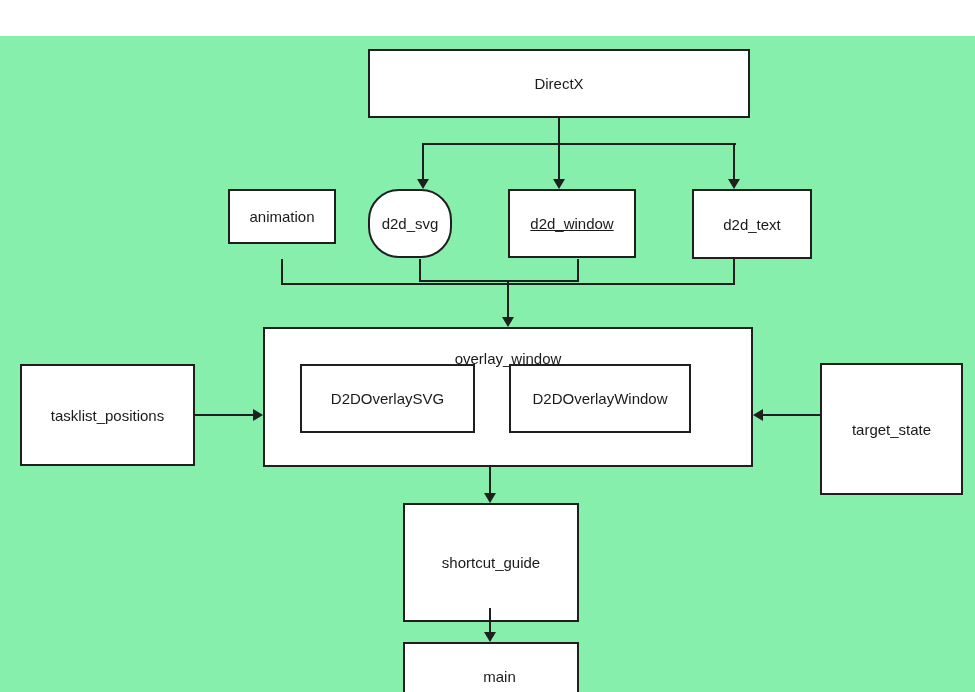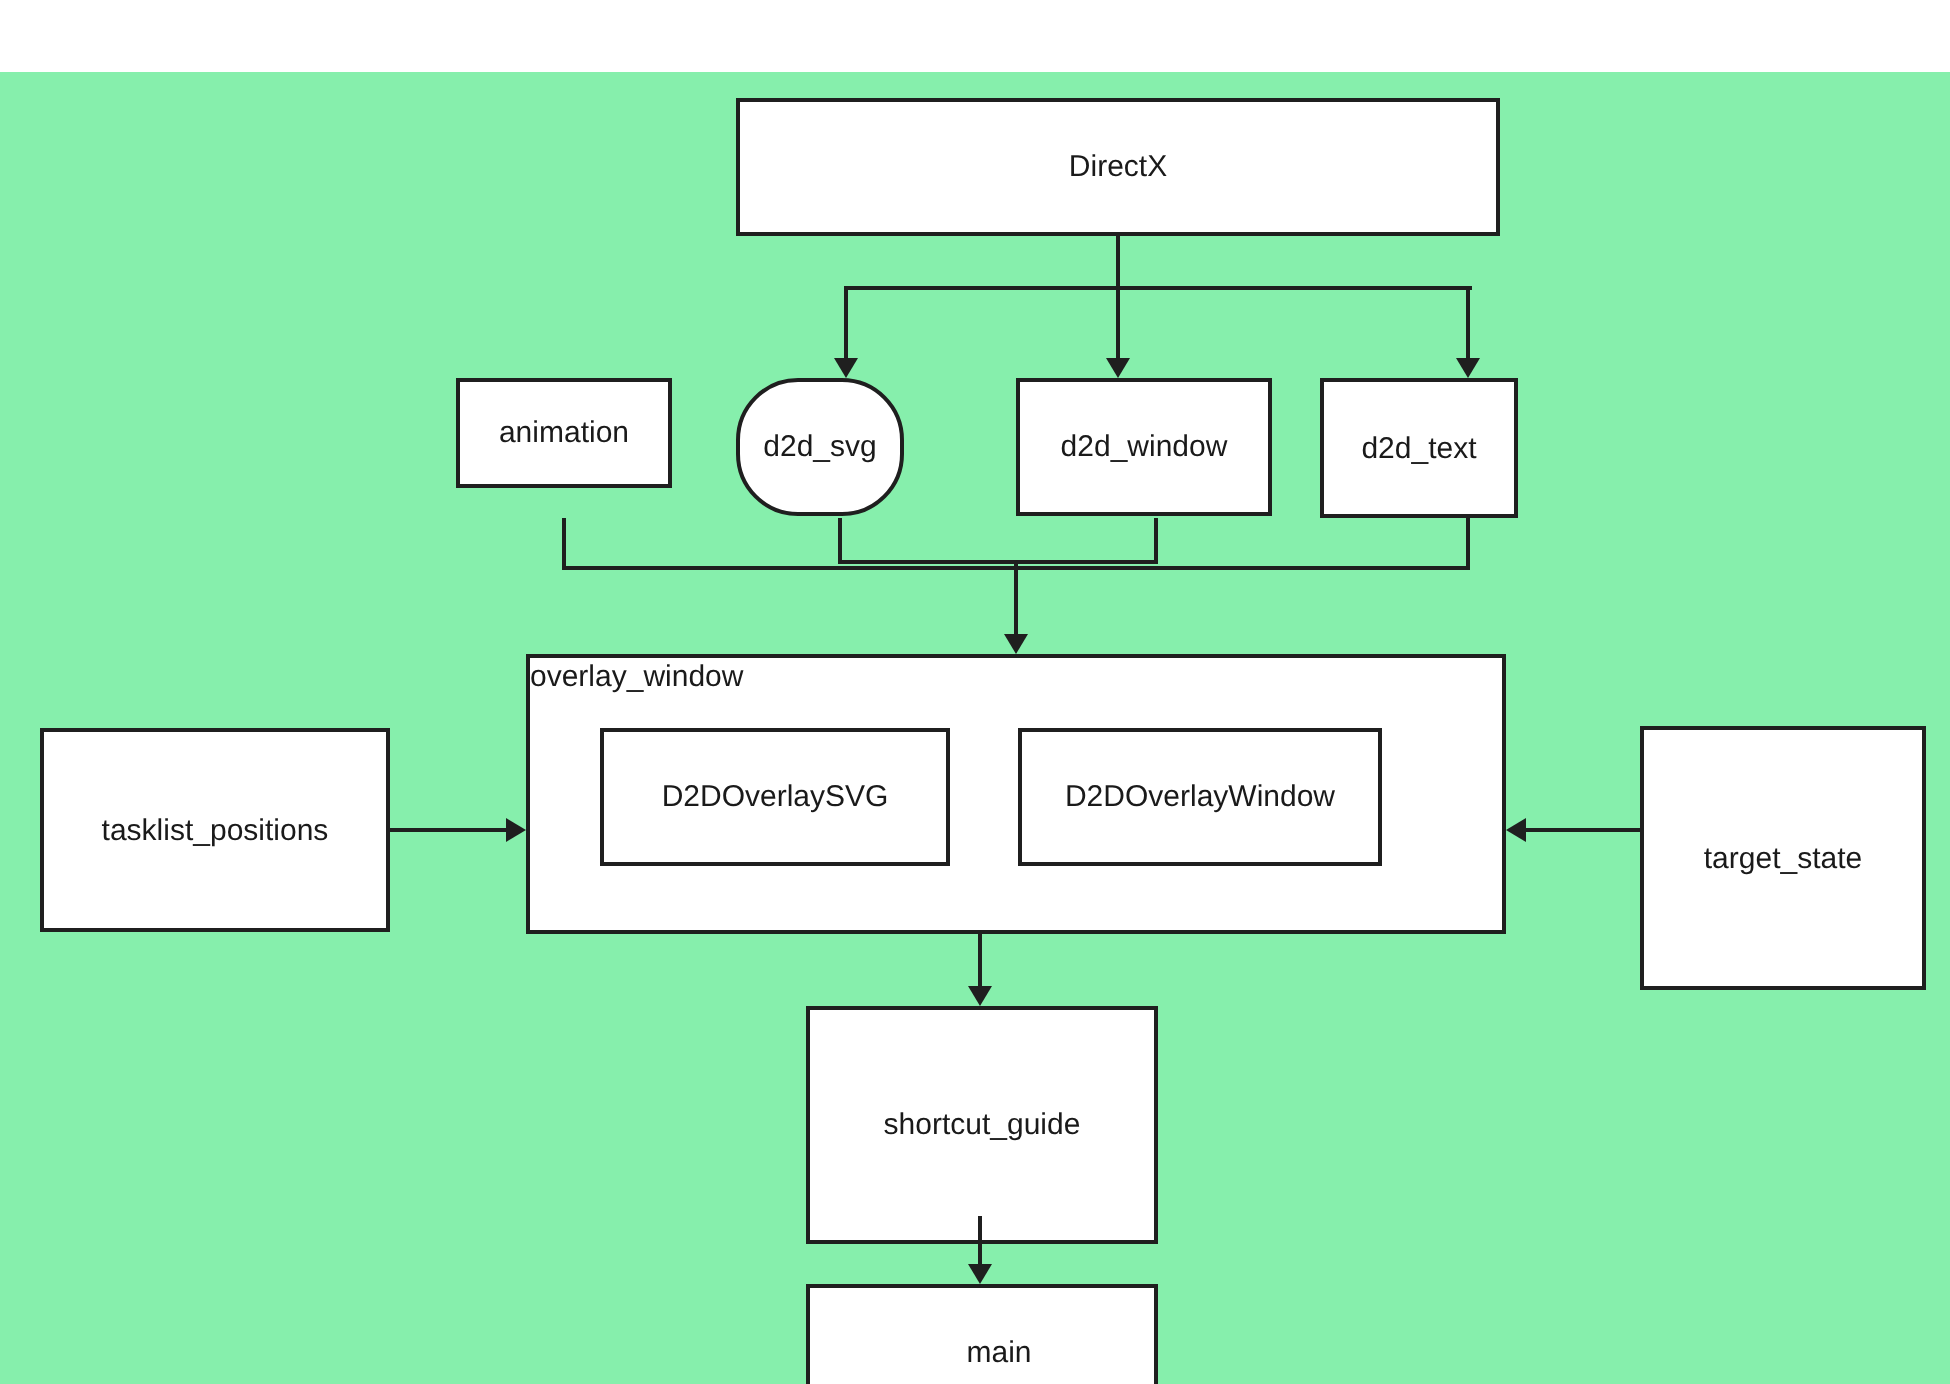--- a/index.html
+++ b/index.html
@@ -23,35 +23,35 @@
   }
   .group{
     position:absolute;
     border:2px solid #1f1f1f;
     background:#ffffff;
     box-sizing:border-box;
     font-size:15px;
   }
   .group-label{
     position:absolute;
-    top:1px;left:0;right:0;
-    text-align:left;
+    top:21px;left:0;right:0;
+    text-align:center;
   }
   .line{position:absolute;background:#1f1f1f;}
   .arr{position:absolute;width:0;height:0;}
   .arr.down{border-left:6px solid transparent;border-right:6px solid transparent;border-top:10px solid #1f1f1f;}
   .arr.right{border-top:6px solid transparent;border-bottom:6px solid transparent;border-left:10px solid #1f1f1f;}
   .arr.left{border-top:6px solid transparent;border-bottom:6px solid transparent;border-right:10px solid #1f1f1f;}
 
   
   #n-directx{left:368px;top:13px;width:382px;height:69px;}
   #n-animation{left:228px;top:153px;width:108px;height:55px;}
   #n-d2d-svg{left:368px;top:153px;width:84px;height:69px;border-radius:31px;}
-  #n-d2d-window{left:508px;top:153px;width:128px;height:69px;}
-  #n-d2d-text{left:660px;top:153px;width:99px;height:70px;}
+  #n-d2d-window{left:508px;top:153px;width:128px;height:69px;text-decoration:underline;}
+  #n-d2d-text{left:692px;top:153px;width:120px;height:70px;}
   #n-overlay{left:263px;top:291px;width:490px;height:140px;}
   #n-ovl-svg{left:300px;top:328px;width:175px;height:69px;}
   #n-ovl-win{left:509px;top:328px;width:182px;height:69px;}
   #n-tasklist{left:20px;top:328px;width:175px;height:102px;}
   #n-target{left:820px;top:327px;width:143px;height:132px;}
   #n-shortcut{left:403px;top:467px;width:176px;height:119px;}
   #n-main{left:403px;top:606px;width:176px;height:69px;padding-left:17px;}
 
   
   #e-dx-v{left:558px;top:82px;width:2px;height:62px;}

